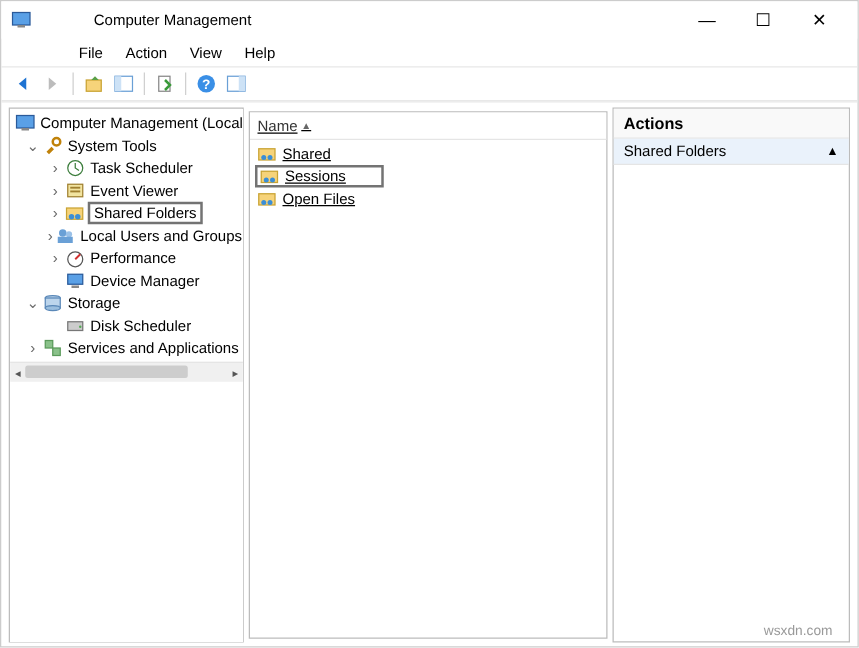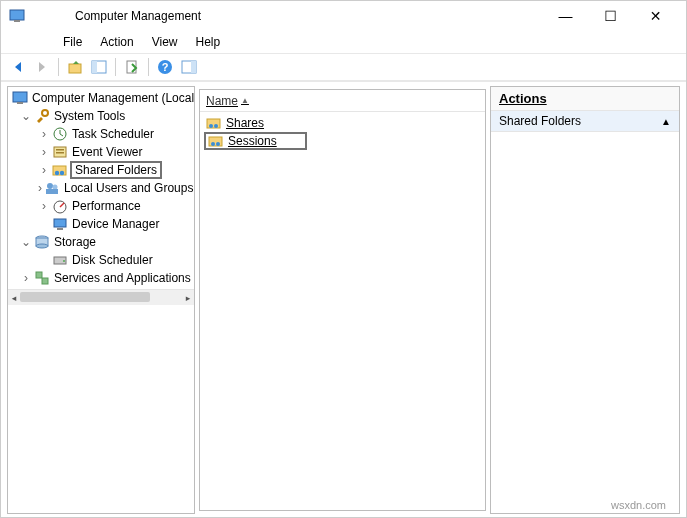--- a/index.html
+++ b/index.html
@@ -41,21 +41,21 @@
     .tree-row .ic { width: 16px; height: 16px; margin: 0 2px; }
     .highlight-red { border: 2px solid #737373; }
     .d0 { padding-left: 2px; }
     .d1 { padding-left: 12px; }
     .d2 { padding-left: 30px; }
     .list-header { height: 22px; display: flex; align-items: center; padding-left: 6px; font-size: 12px; color: #333; border-bottom: 1px solid #e5e5e5; background:#fff; }
     .list-header .col { display:flex; align-items:center; gap: 3px;}
     .sort-arrow { font-size:8px; color:#666;}
     .list-body { flex:1; padding: 2px 4px; }
     .list-item { display: flex; align-items: center; height: 18px; gap: 4px; padding-left: 2px; }
-    .actions-header { background: #f9f9f9; border-bottom: 1px solid #e5e5e5; padding: 4px 8px; font-weight: bold; font-size: 13px; text-decoration: underline; }
+    .actions-header { background: #f9f9f9; border-bottom: 1px solid #e5e5e5; padding: 4px 8px; font-weight: bold; font-size: 13px; }
     .actions-section { background: #eaf2fb; padding: 3px 8px; display:flex; align-items:center; justify-content:space-between; border-bottom:1px solid #e5e5e5;}
     .actions-section .triangle { font-size:10px;}
     .actions-entry { padding: 5px 8px 5px 26px; display:flex; align-items:center; justify-content:space-between;}
     .actions-entry .arrow { font-size:12px;}
     .hscroll { height: 16px; background:#f0f0f0; border-top:1px solid #e5e5e5; position:relative;}
     .hscroll .thumb{ position:absolute; left:12px; top:2px; height:10px; width:130px; background:#cdcdcd; border-radius:2px;}
     .hscroll .arr-l,.hscroll .arr-r{ position:absolute; top:0; width:12px; height:16px; display:flex;align-items:center;justify-content:center;font-size:9px;color:#555;}
     .hscroll .arr-l{left:0;} .hscroll .arr-r{right:0;}
     .watermark { position:absolute; bottom:6px; right:20px; font-size:11px; color:#999;}
     svg { display:block; }
@@ -265,31 +265,41 @@
     </div>
     <div class="list-body">
       <div class="list-item">
         <span class="ic">
             <svg width="16" height="16">
               <rect x="1" y="4" width="13" height="9" fill="#f6d37a" stroke="#c9a333"></rect>
               <circle cx="5" cy="11" r="2" fill="#3b8ed6"></circle>
               <circle cx="10" cy="11" r="2" fill="#3b8ed6"></circle>
             </svg>
           </span>
-        <span>Shares</span>
+        <span>Shared</span>
       </div>
       <div class="list-item highlight-red" style="padding:0 28px 0 2px; width:fit-content;">
         <span class="ic">
             <svg width="16" height="16">
               <rect x="1" y="4" width="13" height="9" fill="#f6d37a" stroke="#c9a333"></rect>
               <circle cx="5" cy="11" r="2" fill="#3b8ed6"></circle>
               <circle cx="10" cy="11" r="2" fill="#3b8ed6"></circle>
             </svg>
           </span>
         <span>Sessions</span>
+      </div>
+      <div class="list-item">
+        <span class="ic">
+            <svg width="16" height="16">
+              <rect x="1" y="4" width="13" height="9" fill="#f6d37a" stroke="#c9a333"></rect>
+              <circle cx="5" cy="11" r="2" fill="#3b8ed6"></circle>
+              <circle cx="10" cy="11" r="2" fill="#3b8ed6"></circle>
+            </svg>
+          </span>
+        <span>Open Files</span>
       </div>
     </div>
   </div>
 
   <div class="actions-pane">
     <div class="actions-header">Actions</div>
     <div class="actions-section">
       <span>Shared Folders</span>
       <span class="triangle">▲</span>
     </div>

